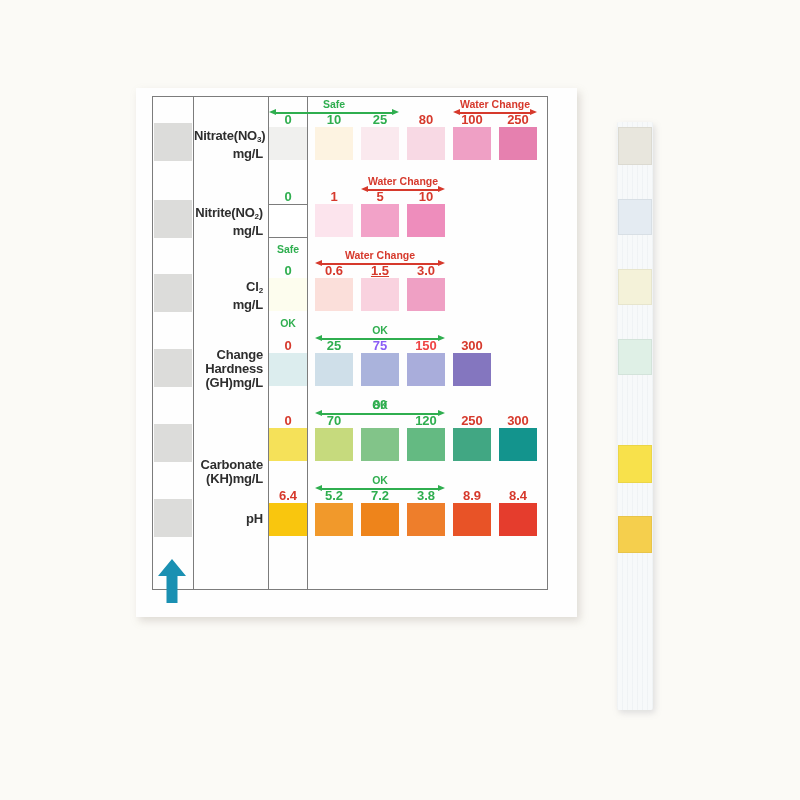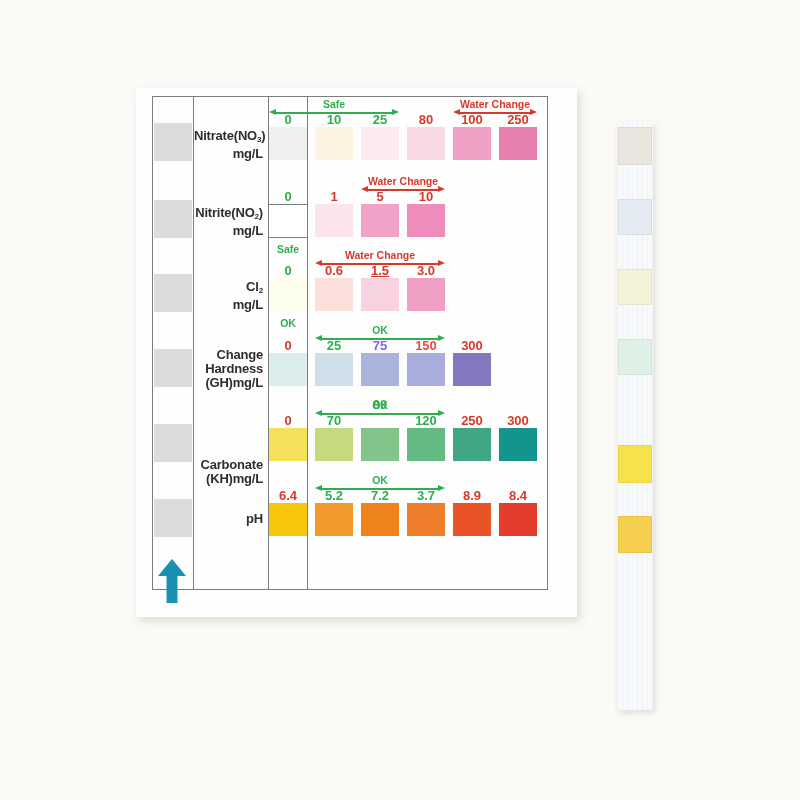--- a/index.html
+++ b/index.html
@@ -156,19 +156,19 @@
     <div class="val" style="position: absolute; left: 264px; top: 489px; color: rgb(214, 57, 44);">6.4</div>
     <div class="swatch" style="position: absolute; left: 269px; top: 503px; width: 38px; background: rgb(249, 198, 14);"></div>
     <div class="ann-text" style="position: absolute; left: 325px; top: 475px; color: rgb(47, 174, 79);">OK</div>
     <div class="ann-line" style="position: absolute; left: 320px; top: 488px; width: 120px; background: rgb(47, 174, 79);"></div>
     <div class="ah" style="position: absolute; left: 315px; top: 485.2px; border-right: 7px solid rgb(47, 174, 79);"></div>
     <div class="ah" style="position: absolute; left: 438px; top: 485.2px; border-left: 7px solid rgb(47, 174, 79);"></div>
     <div class="val" style="position: absolute; left: 310px; top: 489px; color: rgb(47, 174, 79);">5.2</div>
     <div class="swatch" style="position: absolute; left: 315px; top: 503px; background: rgb(241, 153, 43);"></div>
     <div class="val" style="position: absolute; left: 356px; top: 489px; color: rgb(47, 174, 79);">7.2</div>
     <div class="swatch" style="position: absolute; left: 361px; top: 503px; background: rgb(238, 132, 27);"></div>
-    <div class="val" style="position: absolute; left: 402px; top: 489px; color: rgb(47, 174, 79);">3.7</div>
+    <div class="val" style="position: absolute; left: 402px; top: 489px; color: rgb(47, 174, 79);">3.8</div>
     <div class="swatch" style="position: absolute; left: 407px; top: 503px; background: rgb(238, 126, 43);"></div>
     <div class="val" style="position: absolute; left: 448px; top: 489px; color: rgb(214, 57, 44);">8.9</div>
     <div class="swatch" style="position: absolute; left: 453px; top: 503px; background: rgb(232, 83, 39);"></div>
     <div class="val" style="position: absolute; left: 494px; top: 489px; color: rgb(214, 57, 44);">8.4</div>
     <div class="swatch" style="position: absolute; left: 499px; top: 503px; background: rgb(229, 61, 45);"></div>
   </div>
 
 </body></html>

